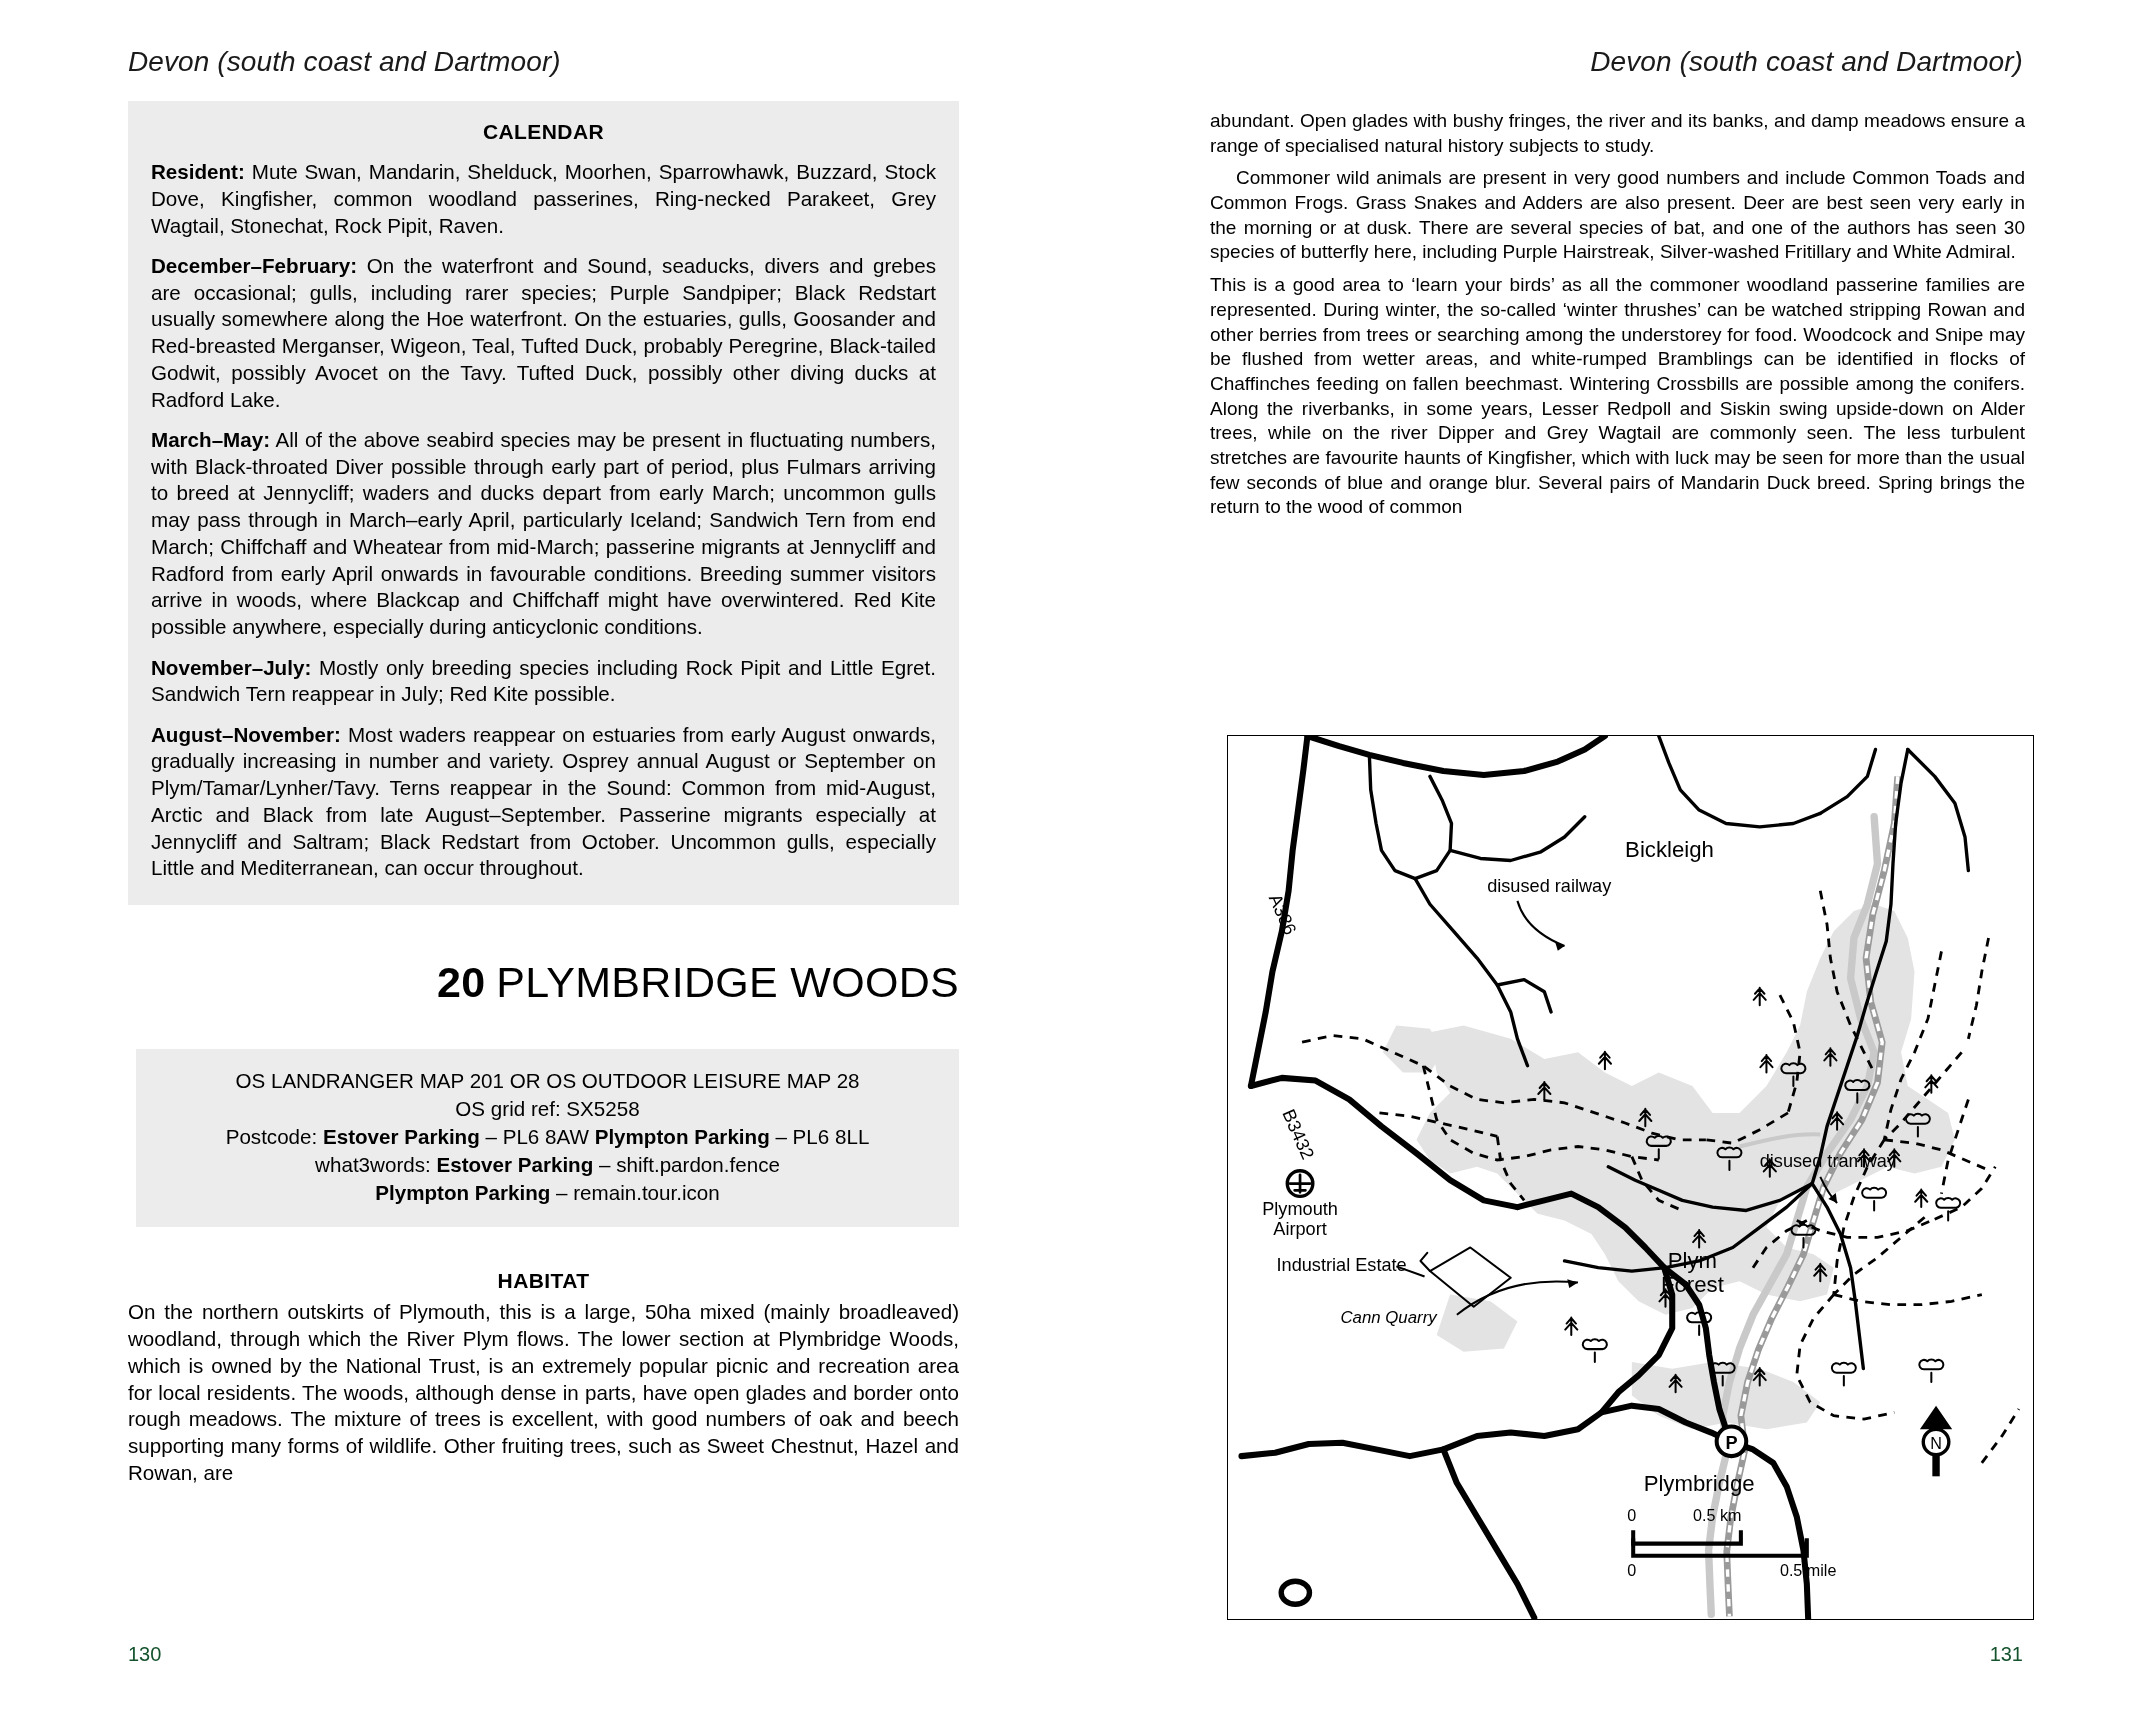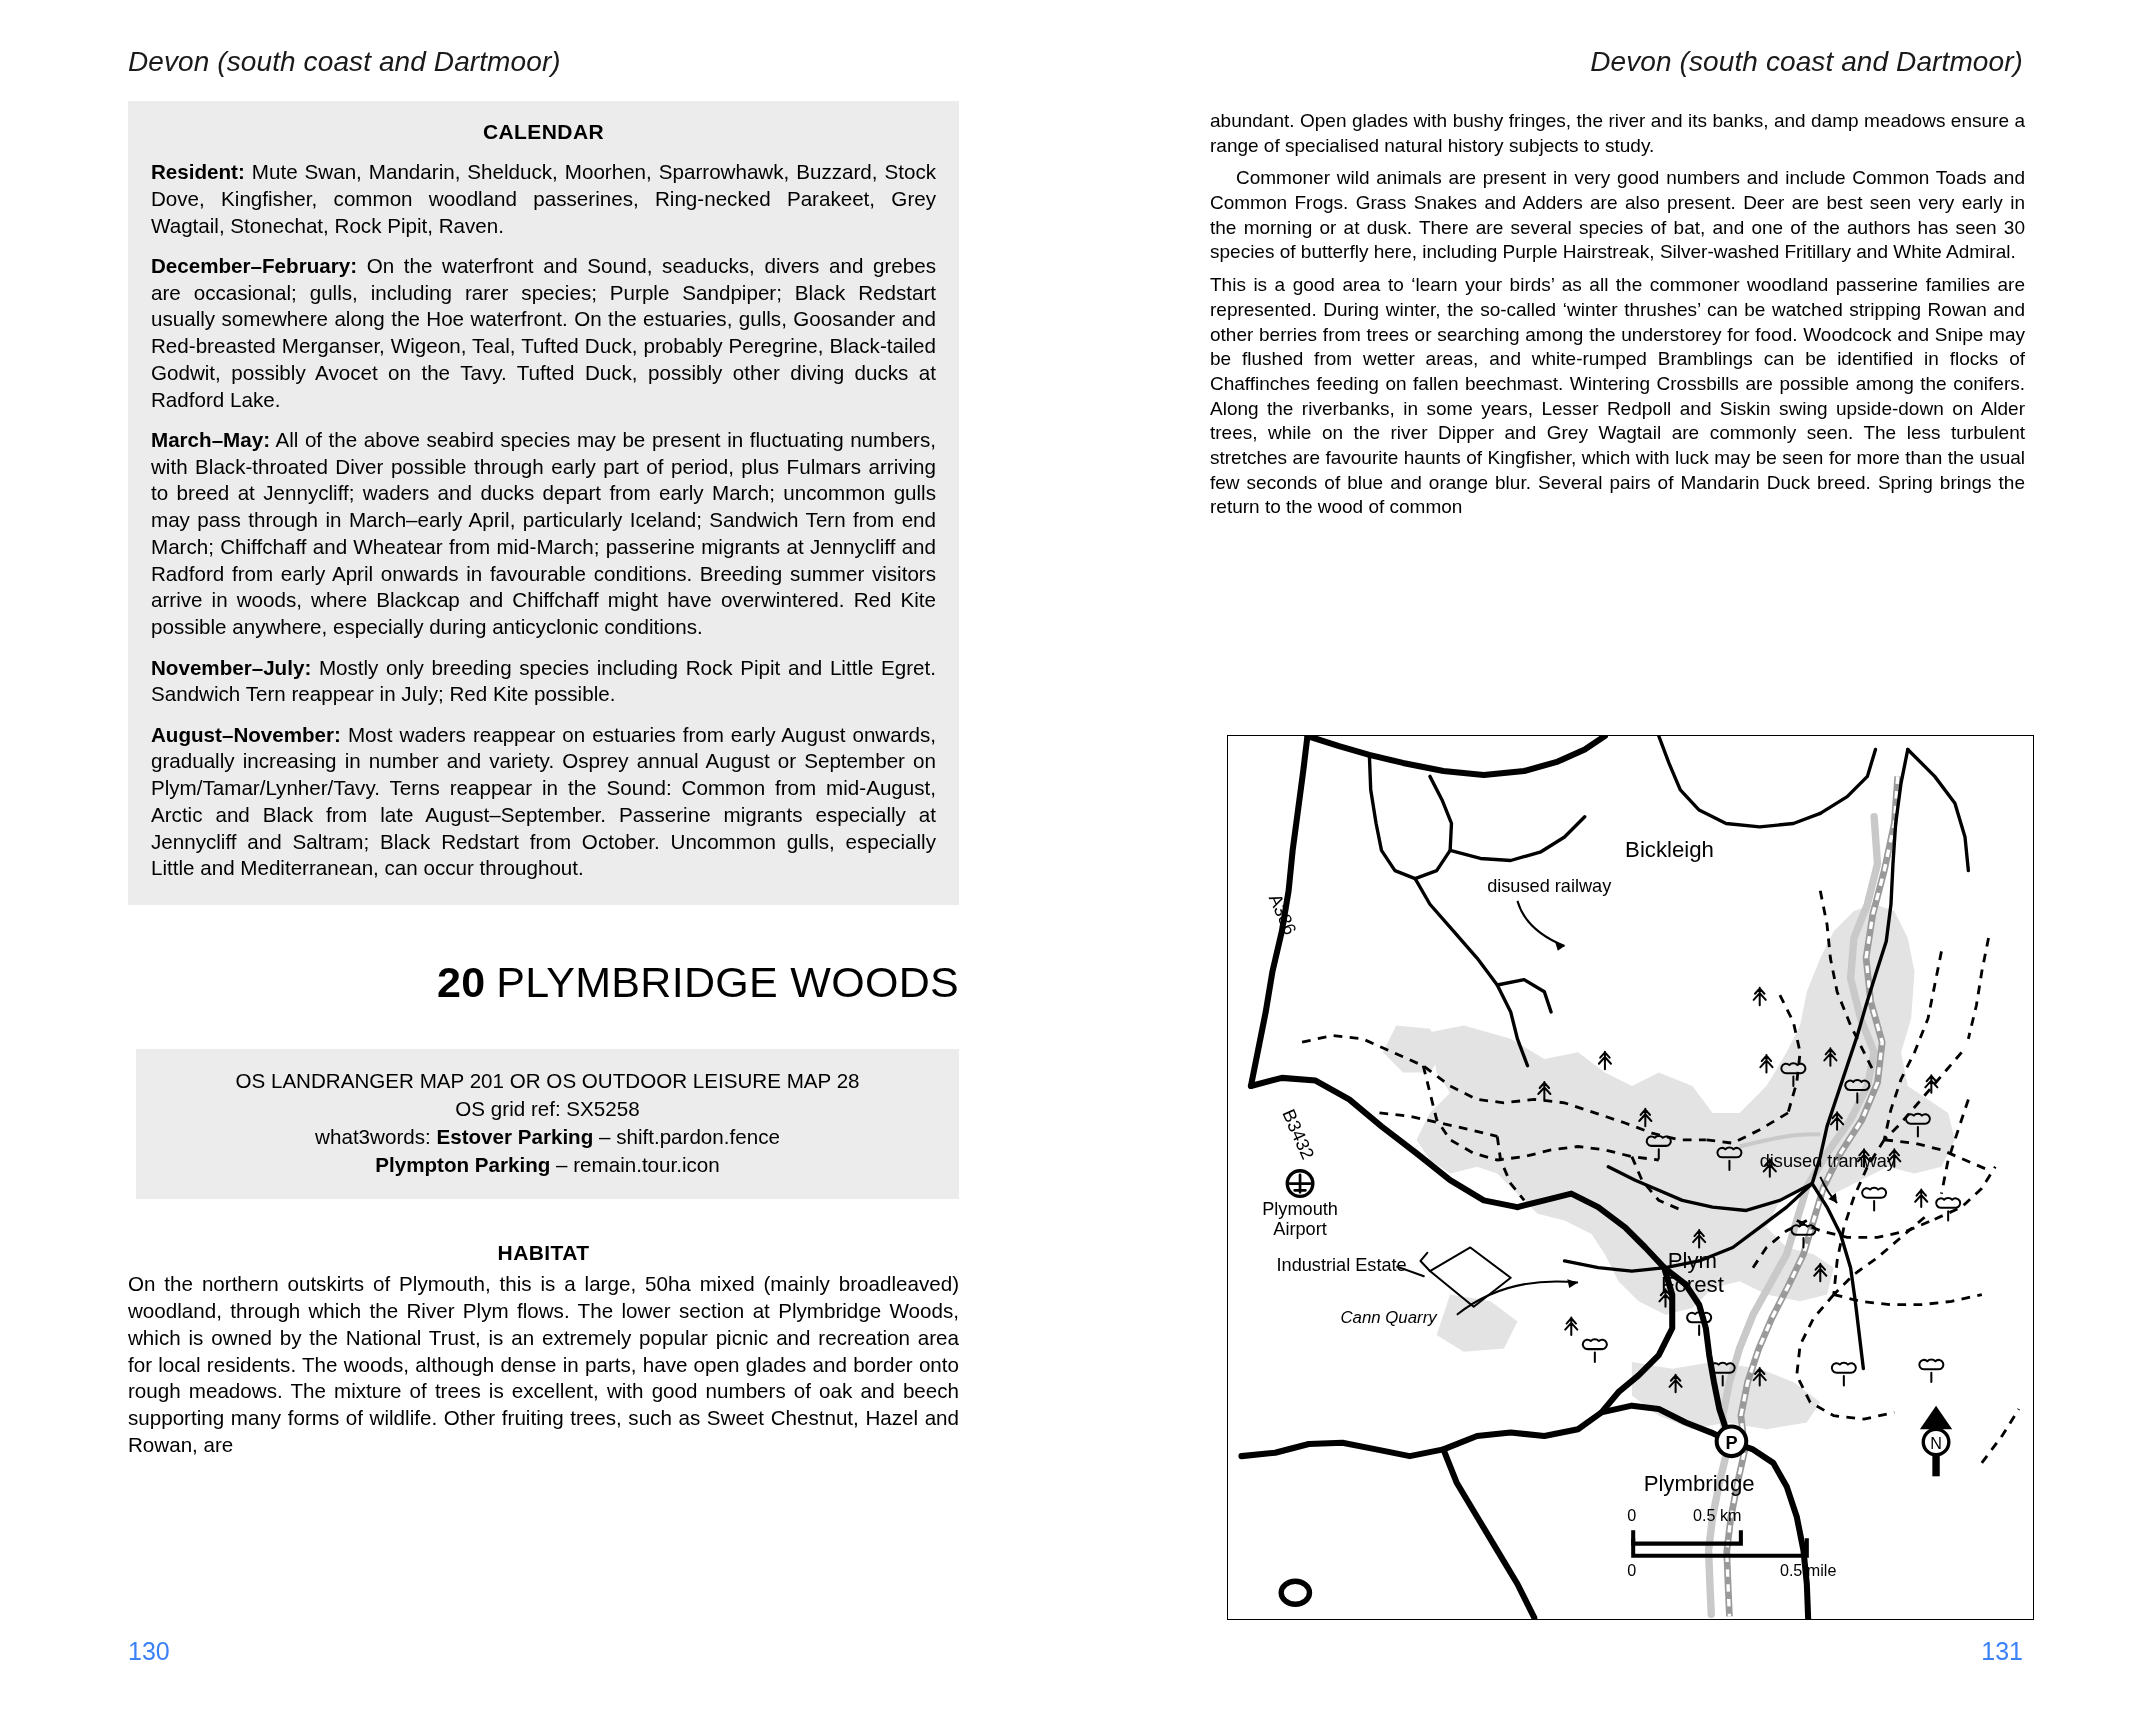--- a/index.html
+++ b/index.html
@@ -13,21 +13,21 @@
   .page{position:absolute;inset:0;}
 
   
   .runhead{
     position:absolute;top:46px;
     font-style:italic;font-size:28px;letter-spacing:0.1px;color:#1a1a1a;
   }
   .runhead.left{left:128px;}
   .runhead.right{right:128px;}
 
-  .folio{position:absolute;bottom:54px;font-size:25px;color:#3b82f6;}
+  .folio{position:absolute;bottom:54px;font-size:20px;color:#14532d;}
   .folio.left{left:128px;}
   .folio.right{right:128px;}
 
   
   .col{position:absolute;top:101px;width:831px;}
   .col.left{left:128px;}
   .col.right{left:1202px;}
 
   
   .panel{
@@ -131,20 +131,21 @@
       <p><span class="lead">August–November:</span><span> Most waders reappear on estuaries from early August onwards, gradually increasing in number and variety. Osprey annual August or September on Plym/Tamar/Lynher/Tavy. Terns reappear in the Sound: Common from mid-August, Arctic and Black from late August–September. Passerine migrants especially at Jennycliff and Saltram; Black Redstart from October. Uncommon gulls, especially Little and Mediterranean, can occur throughout.</span></p>
     </section>
 
     <h1 class="site-title">
       <span class="num">20</span><span class="nm">PLYMBRIDGE WOODS</span>
     </h1>
 
     <section class="infobox">
       <div>OS LANDRANGER MAP 201 OR OS OUTDOOR LEISURE MAP 28</div>
       <div>OS grid ref: SX5258</div>
+      <div><span>Postcode: </span><b>Estover Parking</b><span> – PL6 8AW </span><b>Plympton Parking</b><span> – PL6 8LL</span></div>
       <div><span>what3words: </span><b>Estover Parking</b><span> – shift.pardon.fence</span></div>
       <div><b>Plympton Parking</b><span> – remain.tour.icon</span></div>
     </section>
 
     <div class="sec-head">HABITAT</div>
     <p class="body-p">On the northern outskirts of Plymouth, this is a large, 50ha mixed (mainly broadleaved) woodland, through which the River Plym flows. The lower section at Plymbridge Woods, which is owned by the National Trust, is an extremely popular picnic and recreation area for local residents. The woods, although dense in parts, have open glades and border onto rough meadows. The mixture of trees is excellent, with good numbers of oak and beech supporting many forms of wildlife. Other fruiting trees, such as Sweet Chestnut, Hazel and Rowan, are</p>
   </div>
 
   <div class="col right">
     <p class="rcol-p">abundant. Open glades with bushy fringes, the river and its banks, and damp meadows ensure a range of specialised natural history subjects to study.</p>

